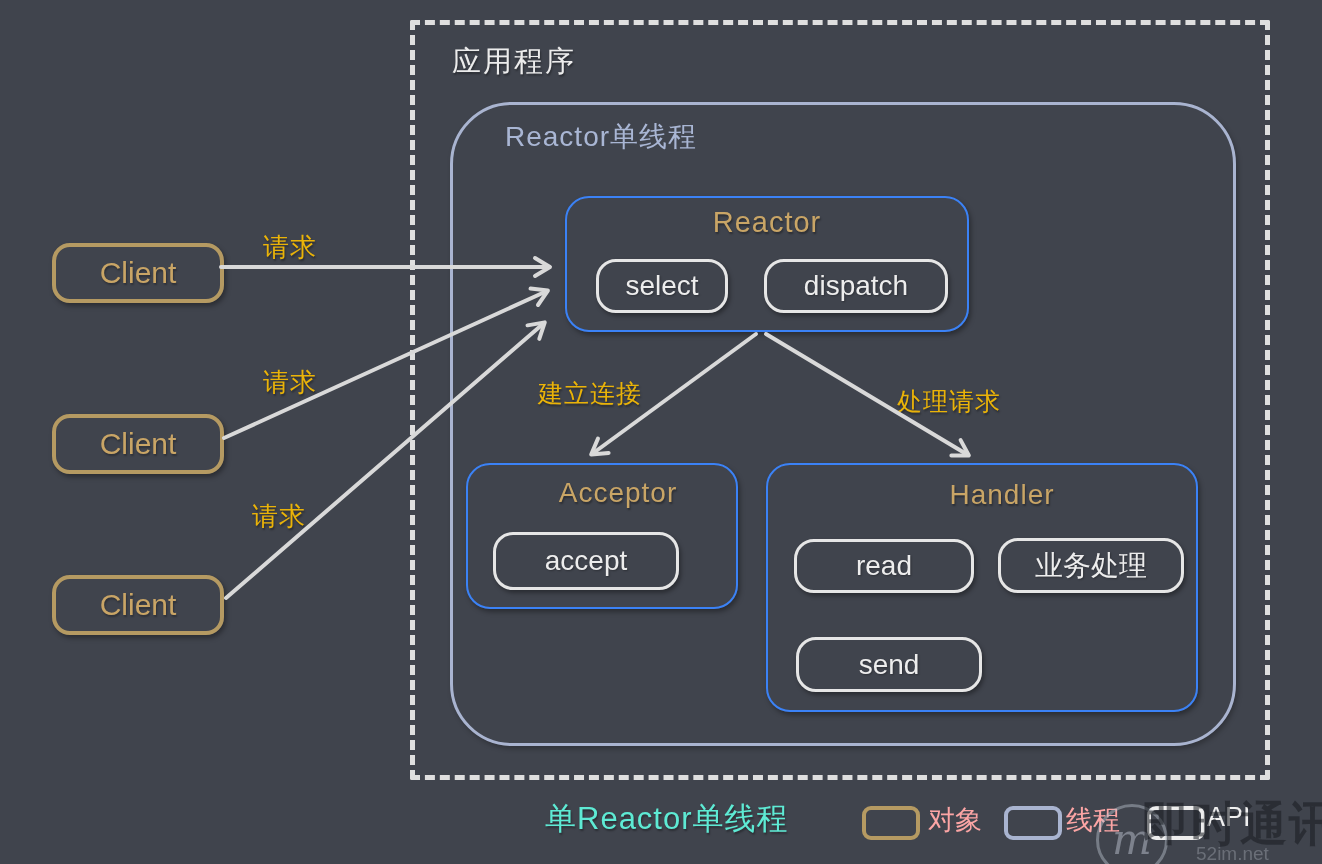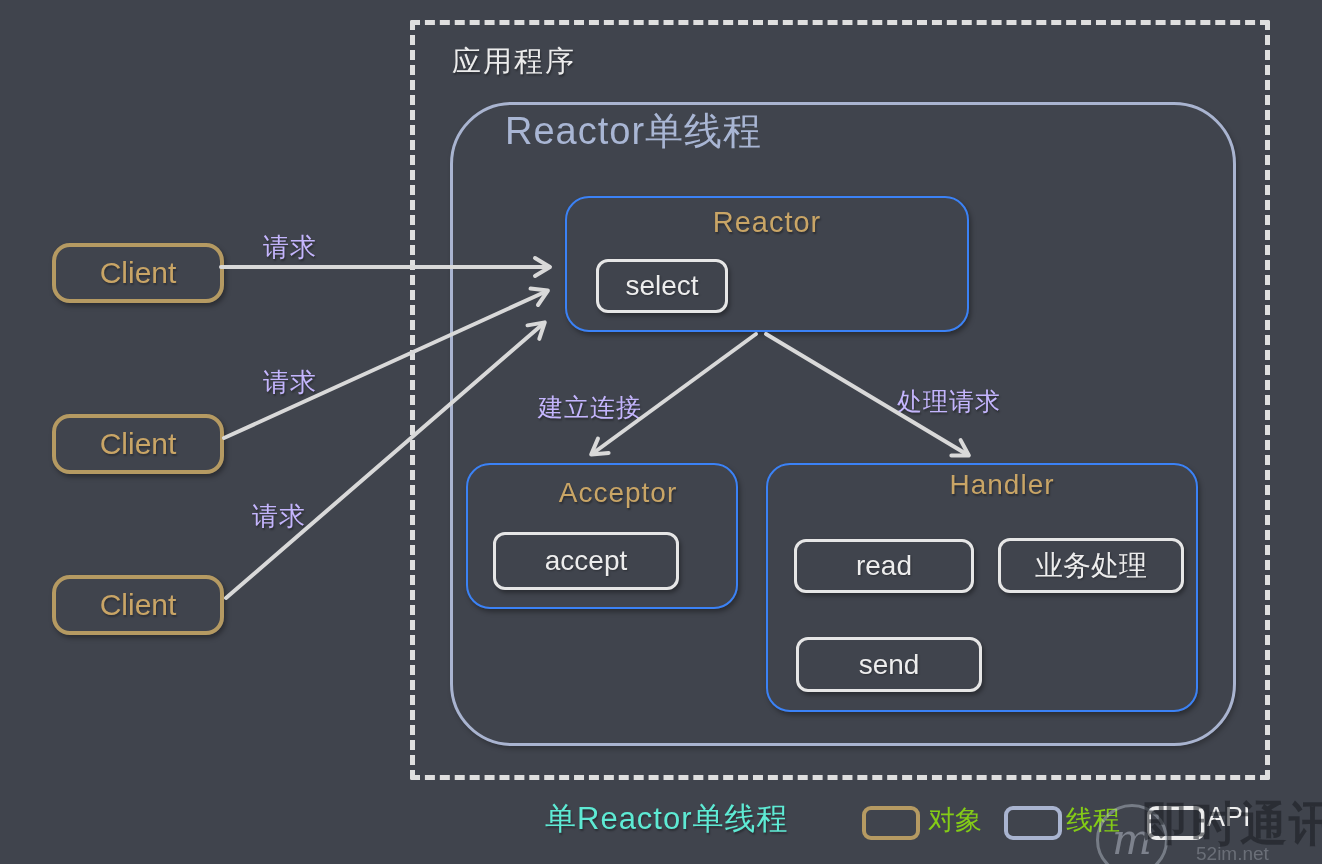--- a/index.html
+++ b/index.html
@@ -18,66 +18,66 @@
     left:452px; top:42px; font-size:29px; color:#ececec; letter-spacing:2px;
     text-shadow:1px 2px 2px rgba(0,0,0,.35);
   }
   
   .thread-box{
     left:450px; top:102px; width:780px; height:638px;
     border:3px solid #a9b4d0; border-radius:62px;
     box-shadow:2px 3px 5px rgba(0,0,0,.25);
   }
   .thread-label{
-    left:505px; top:106px; font-size:38px; color:#a9b6d4; letter-spacing:1px;
+    left:505px; top:118px; font-size:28px; color:#a9b6d4; letter-spacing:1px;
   }
   
   .obj-box{
     border:2px solid #3b82f6; border-radius:24px;
     box-shadow:2px 3px 5px rgba(0,0,0,.35);
   }
   .obj-title{
     color:#c9a566; font-size:29px; text-align:center; letter-spacing:1px;
     text-shadow:1px 2px 2px rgba(0,0,0,.35);
   }
   .reactor-box{left:565px; top:196px; width:400px; height:132px;}
   .acceptor-box{left:466px; top:463px; width:236px; height:142px;padding-left:32px;}
   .handler-box{left:766px; top:463px; width:428px; height:245px;}
   
   .api-box{
-    border:3px solid #e6e6e6; border-radius:12px;
+    border:3px solid #e6e6e6; border-radius:20px;
     color:#ededed; font-size:28px; text-align:center;
     display:flex; align-items:center; justify-content:center;
     box-shadow:2px 3px 4px rgba(0,0,0,.35);
     text-shadow:1px 1px 2px rgba(0,0,0,.3);
   }
   
   .client-box{
     left:52px; width:164px; height:52px;
     border:4px solid #b59a62; border-radius:18px;
     color:#c9a566; font-size:30px;
     display:flex; align-items:center; justify-content:center;
     box-shadow:2px 3px 5px rgba(0,0,0,.35);
     text-shadow:1px 2px 2px rgba(0,0,0,.3);
   }
   .edge-label{
-    color:#c4b5fd; font-size:26px; letter-spacing:1px;
+    color:#eab308; font-size:26px; letter-spacing:1px;
     text-shadow:1px 2px 2px rgba(0,0,0,.35);
   }
   .arrow-layer{left:0; top:0; z-index:5; pointer-events:none;}
   
   .caption{
     left:545px; top:798px; font-size:31px; color:#5eead4; letter-spacing:1px;
     text-shadow:1px 2px 2px rgba(0,0,0,.35);
   }
   .legend-swatch{width:50px; height:26px; border-radius:9px; top:806px;}
   .swatch-object{left:862px; border:4px solid #b59a62;}
   .swatch-thread{left:1004px; border:4px solid #a9b4d0;}
   .swatch-api{left:1147px; border:4px solid #ededed;}
-  .legend-label{top:802px; font-size:27px; color:#84cc16;}
+  .legend-label{top:802px; font-size:27px; color:#fca5a5;}
   .legend-label-object{left:928px;}
   .legend-label-thread{left:1066px;}
   .legend-label-api{left:1207px; color:#f0f0f0;}
   
   .wm{z-index:10; pointer-events:none;}
   .wm-circle{
     left:1096px; top:804px; width:66px; height:66px; border-radius:50%;
     border:3px solid rgba(185,192,205,.45);
     display:flex; align-items:center; justify-content:center;
   }
@@ -116,41 +116,42 @@
   <div class="abs app-box"></div>
   <div class="abs app-label">应用程序</div>
 
   <div class="abs thread-box"></div>
   <div class="abs thread-label">Reactor单线程</div>
 
   <div class="abs obj-box reactor-box">
     <div class="obj-title" style="margin-top:8px;">Reactor</div>
   </div>
   <div class="abs api-box" style="left:596px; top:259px; width:126px; height:48px;">select</div>
+  <div class="abs api-box" style="left:764px; top:259px; width:178px; height:48px;">dispatch</div>
 
   <div class="abs obj-box acceptor-box">
     <div class="obj-title" style="margin-top:12px; font-size:28px;">Acceptor</div>
   </div>
   <div class="abs api-box" style="left:493px; top:532px; width:180px; height:52px;">accept</div>
 
   <div class="abs obj-box handler-box">
-    <div class="obj-title" style="margin-top:4px; font-size:28px;padding-left:40px;">Handler</div>
+    <div class="obj-title" style="margin-top:14px; font-size:28px;padding-left:40px;">Handler</div>
   </div>
   <div class="abs api-box" style="left:794px; top:539px; width:174px; height:48px;">read</div>
   <div class="abs api-box" style="left:998px; top:538px; width:180px; height:49px;">业务处理</div>
   <div class="abs api-box" style="left:796px; top:629px; width:180px; height:49px;margin-top:8px;">send</div>
 
   <div class="abs client-box" style="top:243px;">Client</div>
   <div class="abs client-box" style="top:414px;">Client</div>
   <div class="abs client-box" style="top:575px;">Client</div>
 
   <div class="abs edge-label" style="left:263px; top:230px;">请求</div>
   <div class="abs edge-label" style="left:263px; top:365px;">请求</div>
   <div class="abs edge-label" style="left:252px; top:499px;">请求</div>
-  <div class="abs edge-label" style="left:538px; top:391px; font-size:25px;">建立连接</div>
+  <div class="abs edge-label" style="left:538px; top:377px; font-size:25px;">建立连接</div>
   <div class="abs edge-label" style="left:897px; top:385px; font-size:25px;">处理请求</div>
 
   <div class="abs caption">单Reactor单线程</div>
   <div class="abs legend-swatch swatch-object"></div>
   <div class="abs legend-label legend-label-object">对象</div>
   <div class="abs legend-swatch swatch-thread"></div>
   <div class="abs legend-label legend-label-thread">线程</div>
   <div class="abs legend-swatch swatch-api"></div>
   <div class="abs legend-label legend-label-api">API</div>
 

